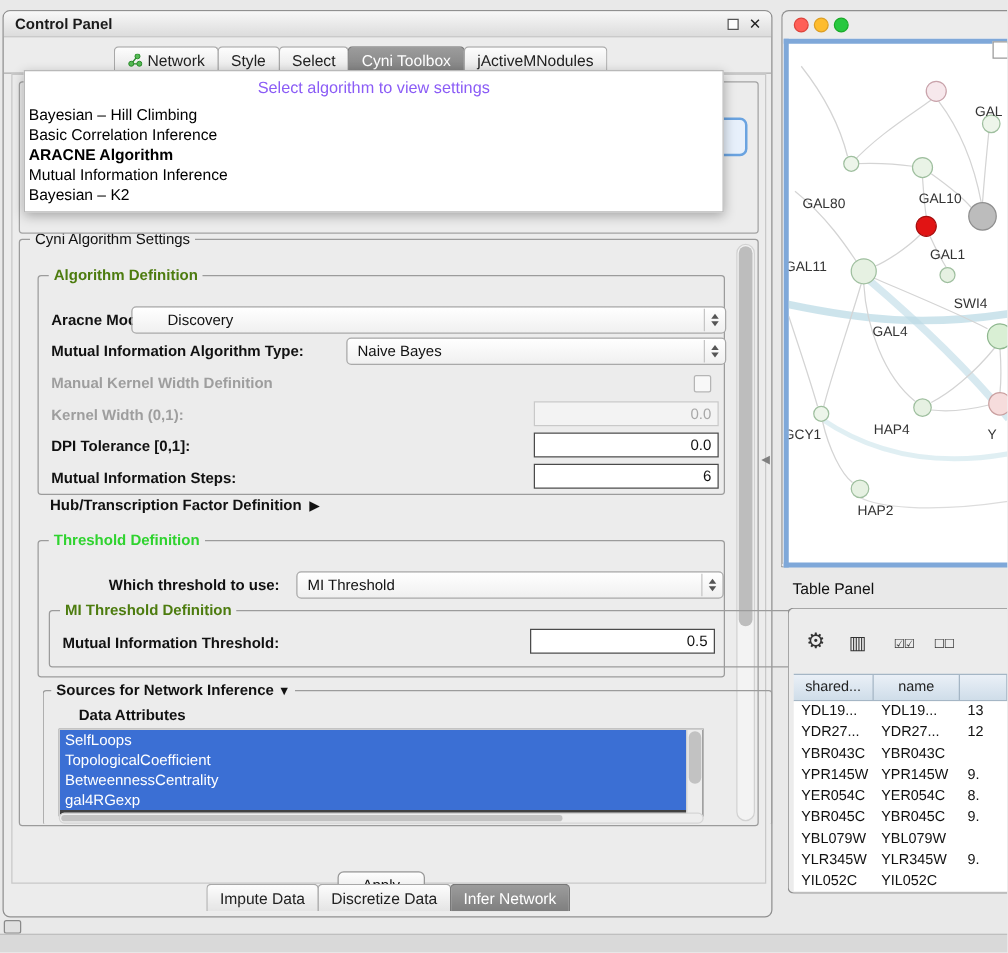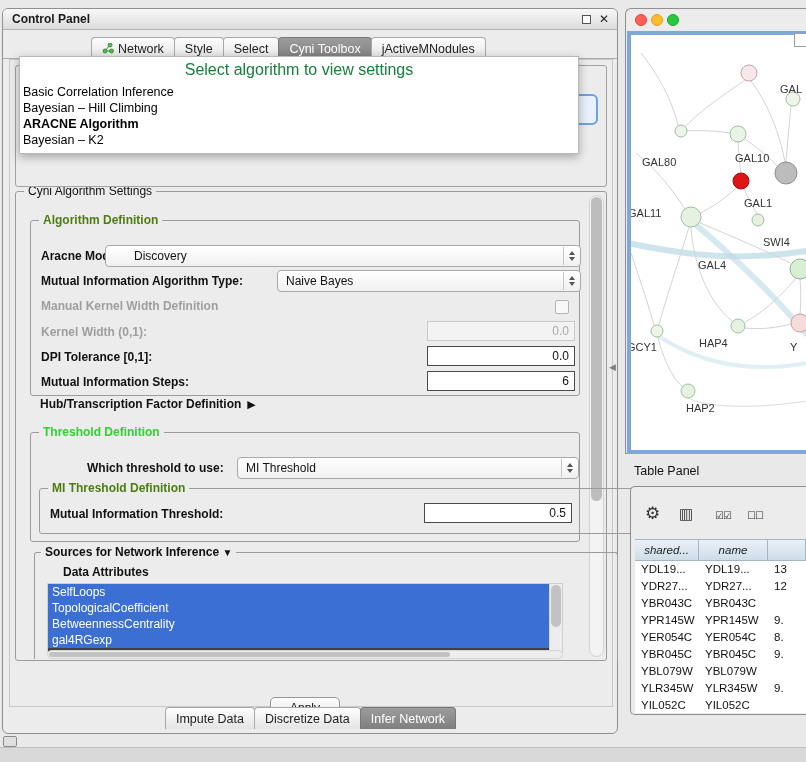--- a/index.html
+++ b/index.html
@@ -51,21 +51,21 @@
   .tri-down { width:0; height:0; border-left:3.5px solid transparent; border-right:3.5px solid transparent; border-top:4px solid #555; }
   .field { position:absolute; height:20px; background:#fff; border:1px solid #4a4a4a;
     text-align:right; padding-right:5px; line-height:18px; font-size:12px; color:#111; }
   .field.dis { background:#f3f3f3; border-color:#c9c9c9; color:#a8a8a8; }
   .checkbox { position:absolute; width:14px; height:14px; border:1px solid #b5b5b5; background:#f8f8f8; border-radius:2px; }
   
   .popup {
     position:absolute; left:16px; top:47px; width:560px; z-index:60;
     background:#fff; border:1px solid #b9b9b9; box-shadow:0 3px 9px rgba(0,0,0,.3); padding-bottom:5px;
   }
-  .popup .ph { height:27px; line-height:25px; text-align:center; color:#15803d; font-size:16px; }
+  .popup .ph { height:27px; line-height:25px; text-align:center; color:#8b5cf6; font-size:13px; }
   .dd-item { height:16px; line-height:16px; font-size:12.5px; padding-left:3px; color:#000; white-space:nowrap; }
   .dd-item.sel { font-weight:bold; }
   .hidden-box { position:absolute; left:12px; top:56px; width:592px; height:122px; border:1px solid #a2a2a2; border-radius:3px; z-index:1; }
   .focus-btn { position:absolute; left:564px; top:85px; width:31px; height:31px; z-index:2;
     border:2px solid #6aa3e0; border-radius:6px; background:#e7f0fb; }
   
   .vscroll { position:absolute; right:2px; top:3px; bottom:3px; width:15px; background:#f3f3f3; border:1px solid #d2d2d2; border-radius:8px; }
   .vscroll .thumb { position:absolute; left:1px; right:1px; top:1px; height:66%; background:#bdbdbd; border-radius:7px; }
   .list-vscroll { position:absolute; right:0; top:0; bottom:0; width:13px; background:#ededed; border-left:1px solid #d5d5d5; }
   .list-vscroll .thumb { position:absolute; left:1px; right:1px; top:1px; height:62%; background:#c2c2c2; border-radius:6px; }
@@ -93,21 +93,21 @@
   #net-svg { position:absolute; left:5px; top:26px; width:176px; height:415px; }
   #net-svg text { font:11px "Liberation Sans","DejaVu Sans",sans-serif; fill:#333; }
   .net-corner { position:absolute; left:168px; top:24px; width:13px; height:14px; background:#fff; border:1px solid #9a9a9a; }
   
   #table-panel-label { position:absolute; left:634px; top:464px; font-size:12.5px; color:#111; }
   #table-window { position:absolute; left:630px; top:486px; width:176px; height:229px;
     background:#ececec; border:1px solid #8f8f8f; border-right:none; border-radius:5px 0 0 5px; }
   .tbl-icon { position:absolute; color:#333; cursor:default; }
   .tbl-header { position:absolute; left:4px; top:52px; right:0; height:22px;
     display:grid; grid-template-columns:64px 69px 1fr;
-    background:linear-gradient(#eaf0f7,#cfdde9); border-top:1px solid #a5b6c5; border-bottom:1px solid #a5b6c5;font-style:italic; }
+    background:linear-gradient(#eaf0f7,#cfdde9); border-top:1px solid #a5b6c5; border-bottom:1px solid #a5b6c5; }
   .th { font-size:11.5px; line-height:20px; text-align:center; color:#222; border-right:1px solid #a5b6c5; overflow:hidden; white-space:nowrap; }
   #table-body { position:absolute; left:4px; top:74px; right:0; bottom:1px; background:#fff; overflow:hidden; }
   .tr { display:grid; grid-template-columns:64px 69px 1fr; height:17px; }
   .td { font-size:11.5px; line-height:17px; padding-left:6px; white-space:nowrap; overflow:hidden; color:#111; }
   
   #splitter-arrow { position:absolute; left:609px; top:362px; font-size:9px; color:#808080; }
   #mini-icon { position:absolute; left:3px; top:736px; width:14px; height:11px; border:1px solid #8a8a8a; background:#e0e0e0; border-radius:2px; }
   #bottom-strip { position:absolute; left:0; top:747px; width:806px; height:15px; background:#d9d9d9; border-top:1px solid #bfbfbf; }
   .net-tab-icon { width:12px; height:11px; }
 </style>
@@ -150,23 +150,24 @@
     <div class="tab-hairline"></div>
 
     <div class="content-frame"></div>
 
     <div class="hidden-box"></div>
     <div class="focus-btn"></div>
 
     <div class="popup">
       <div class="ph">Select algorithm to view settings</div>
       <div id="algo-list">
+          <div class="dd-item">Bayesian – Hill Climbing</div>
           <div class="dd-item">Basic Correlation Inference</div>
-          <div class="dd-item">Bayesian – Hill Climbing</div>
           <div class="dd-item sel">ARACNE Algorithm</div>
+          <div class="dd-item">Mutual Information Inference</div>
           <div class="dd-item">Bayesian – K2</div>
         </div>
     </div>
 
     <div class="group" style="left:12px; top:182px; width:592px; height:470px;">
       <span class="gtitle">Cyni Algorithm Settings</span>
 
       <div class="vscroll">
         <div class="thumb"></div>
       </div>

